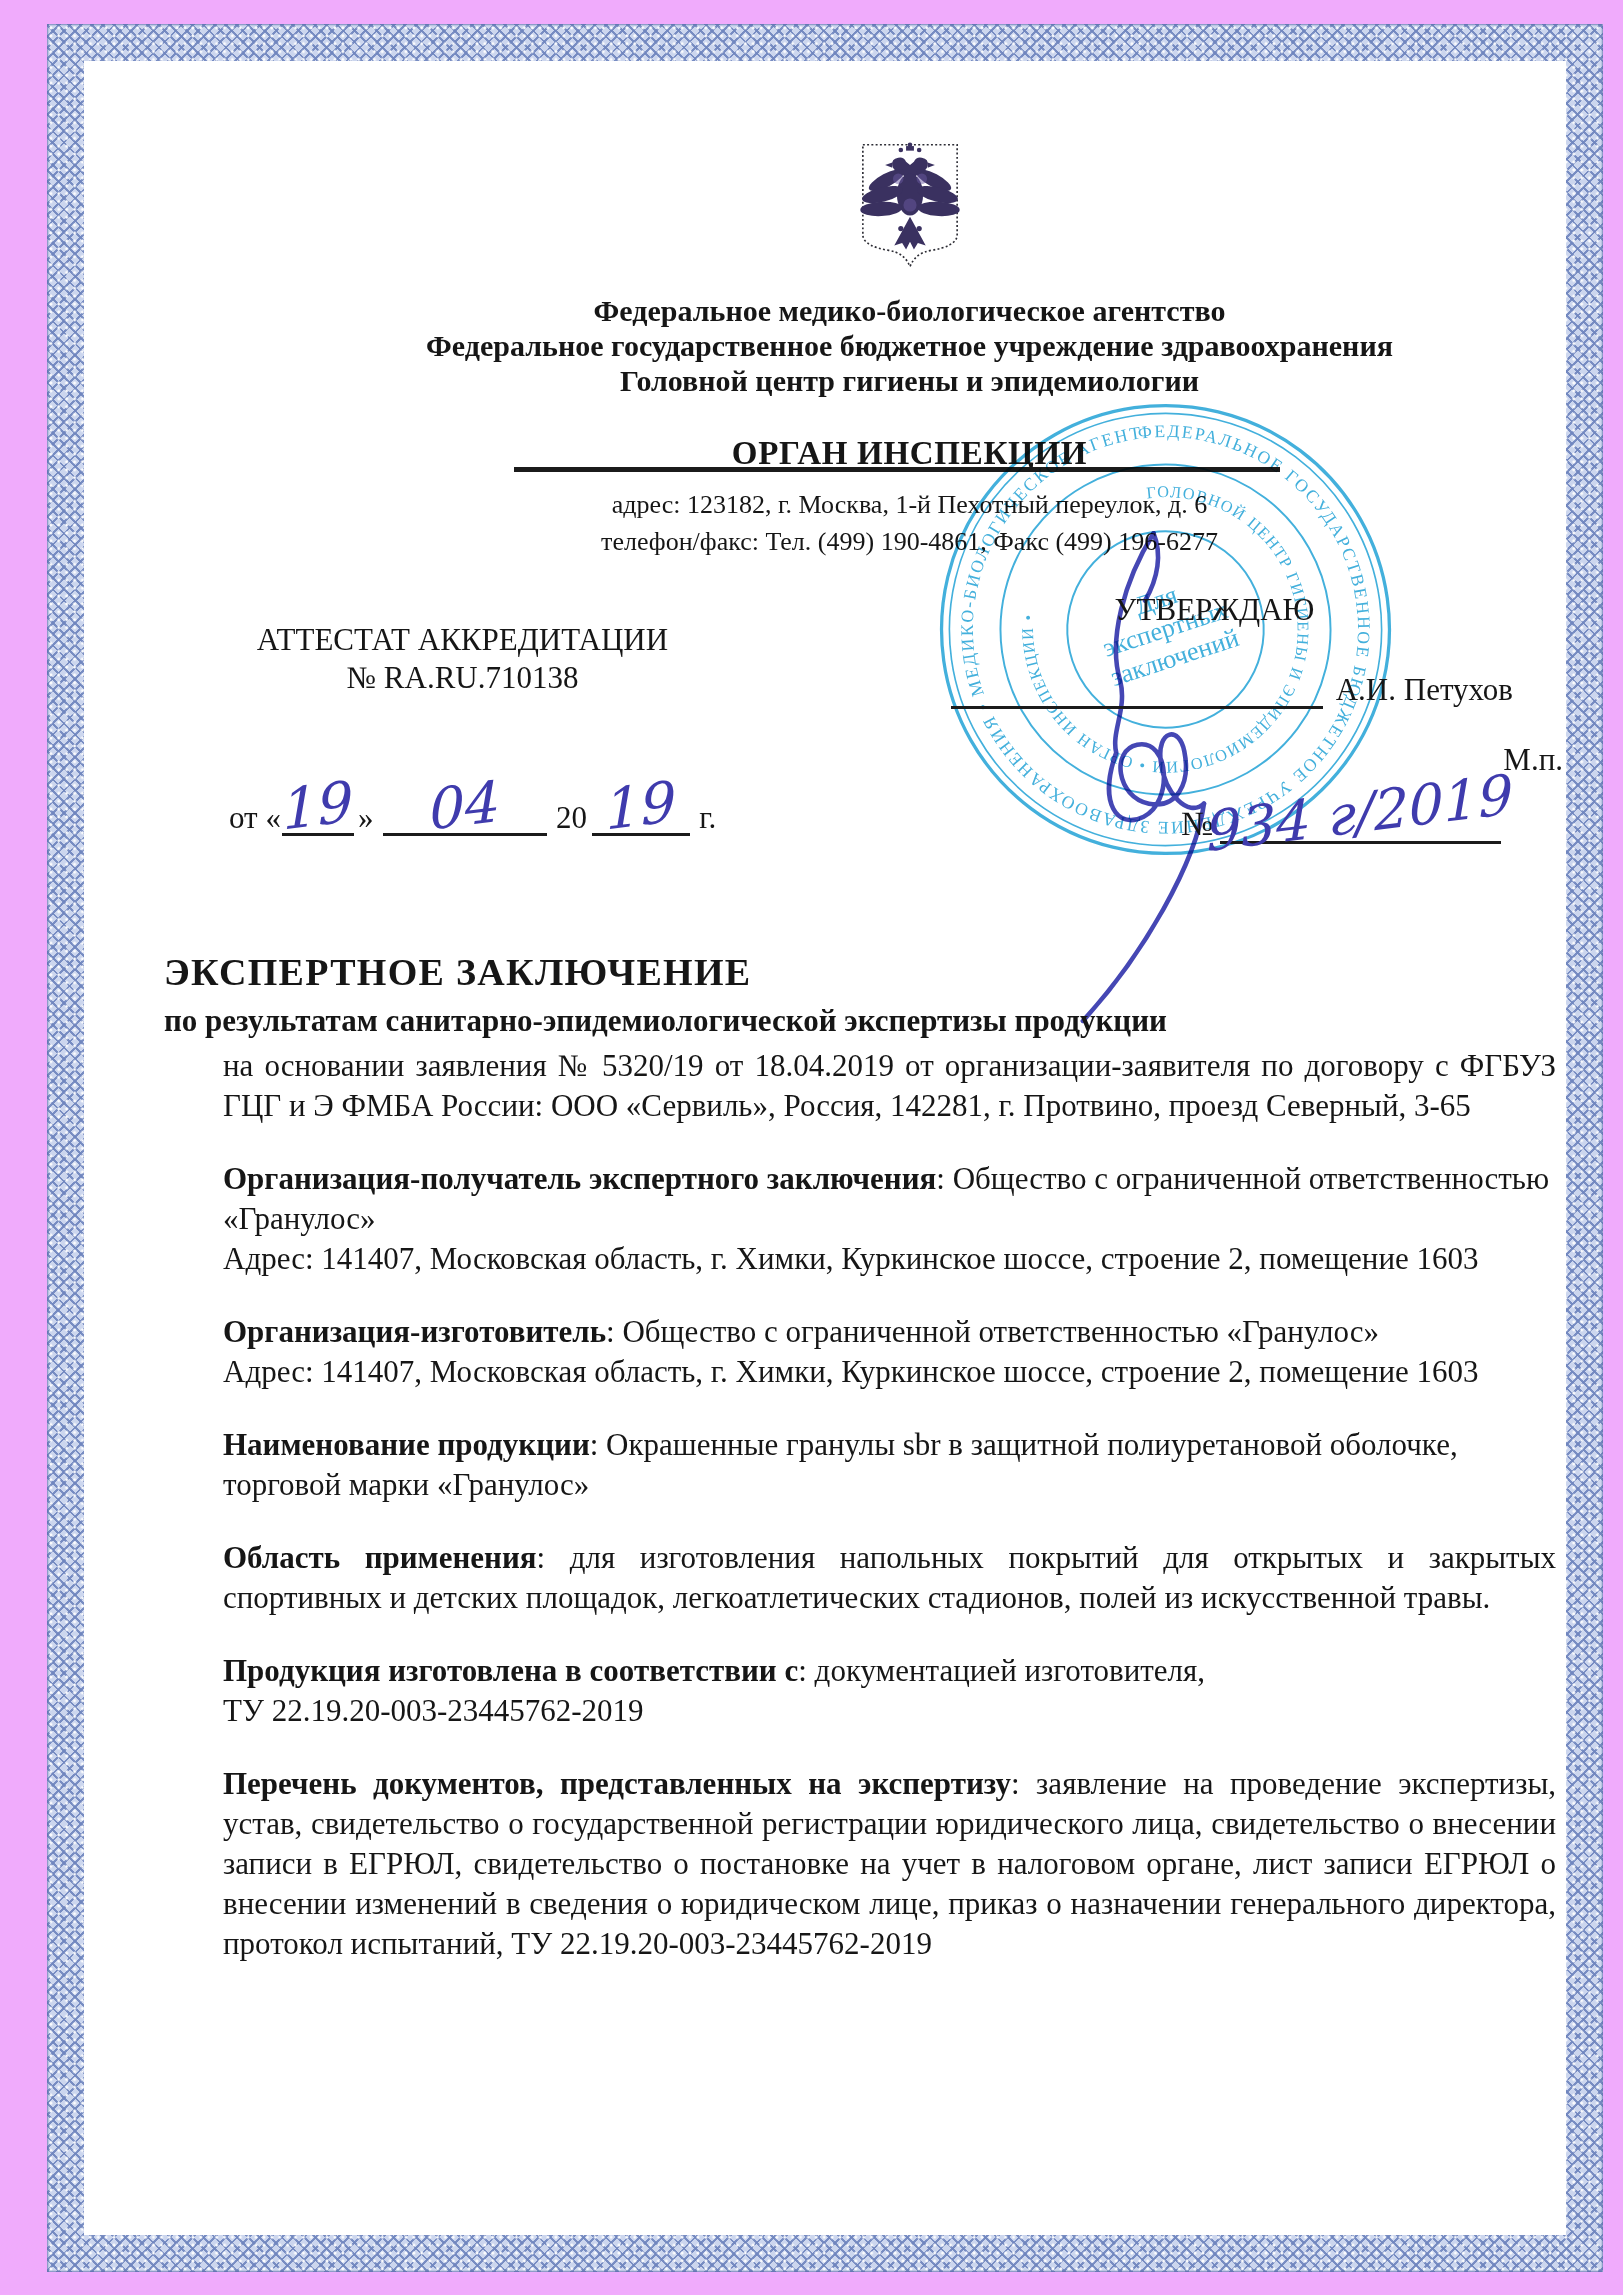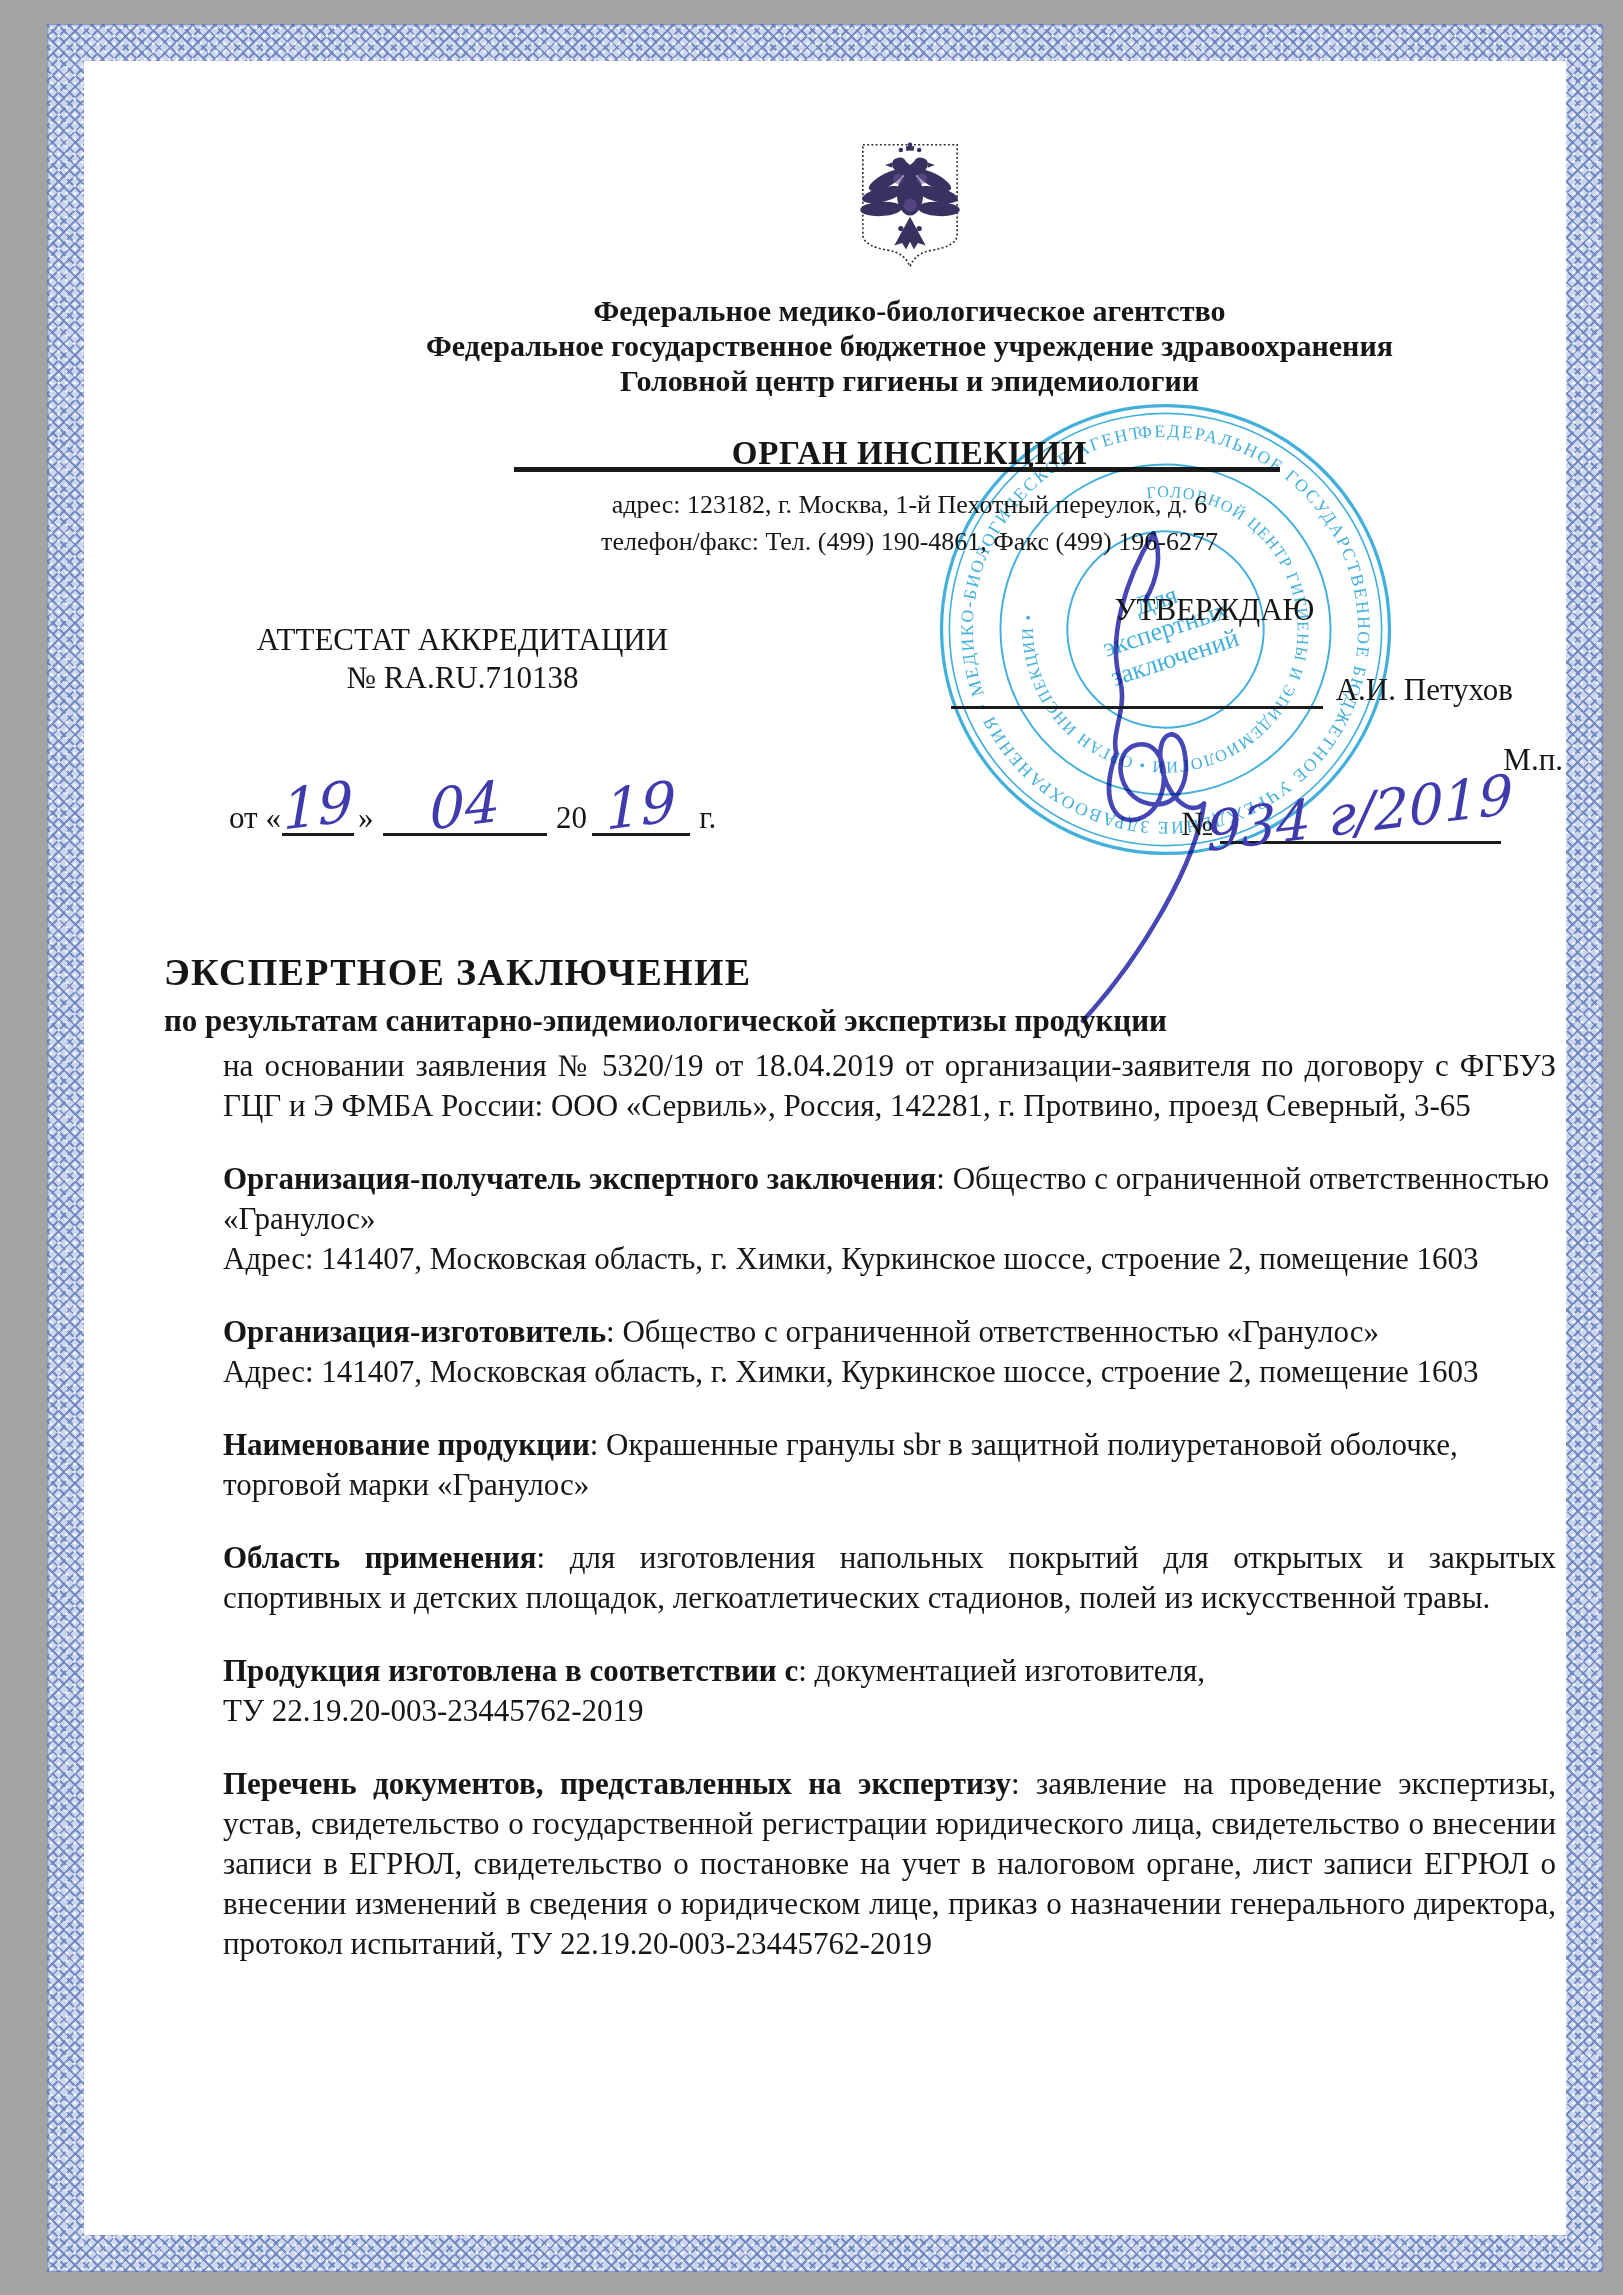--- a/index.html
+++ b/index.html
@@ -1,21 +1,21 @@
 <!DOCTYPE html>
 <html style="font-size:10.5px"><head>
 <meta charset="utf-8">
 <style>
   html,body{margin:0;padding:0;}
   body{
     width:1623px;height:2295px;position:relative;background:#ffffff;
     font-family:"Liberation Serif","DejaVu Serif",serif;color:#161616;
     overflow:hidden;
   }
-  .page{position:absolute;inset:0;background:#a3a3a3;}
+  .page{position:absolute;inset:0;background:#f0abfc;}
   
   .frame{
     position:absolute;left:47px;top:23.6px;right:19.6px;bottom:23px;
     background-color:#ccd6ee;
     background-image:
       radial-gradient(circle at 3.9px 3.9px, rgba(255,255,255,.95) 1px, rgba(255,255,255,0) 2px),
       repeating-linear-gradient(45deg, rgba(111,133,190,.9) 0 2px, rgba(255,255,255,0) 2px 7.9px),
       repeating-linear-gradient(135deg, rgba(111,133,190,.9) 0 2px, rgba(255,255,255,0) 2px 7.9px);
     background-size:7.9px 7.9px, auto, auto;
     box-shadow: inset 0 0 0 1.3px rgba(90,110,170,.55);

